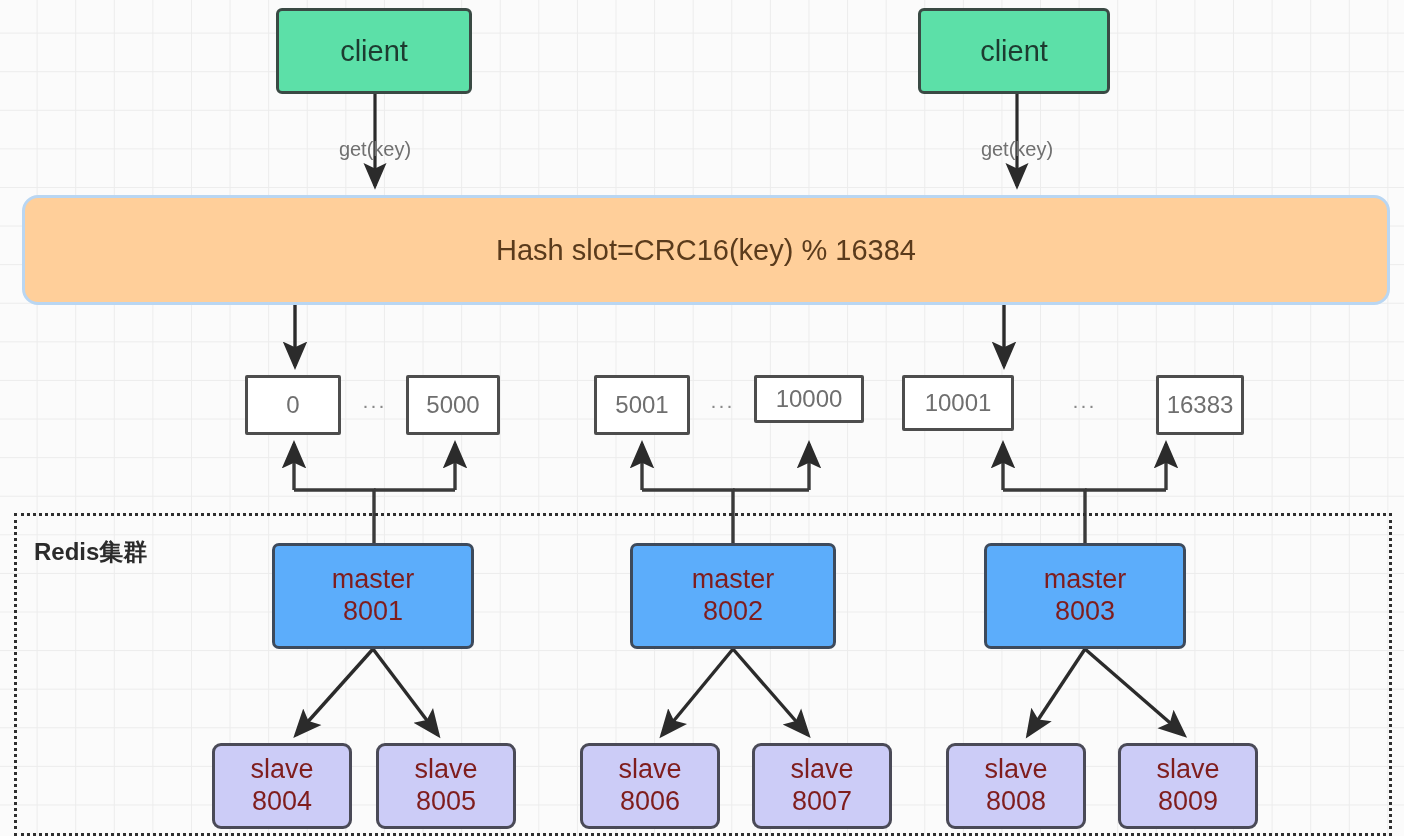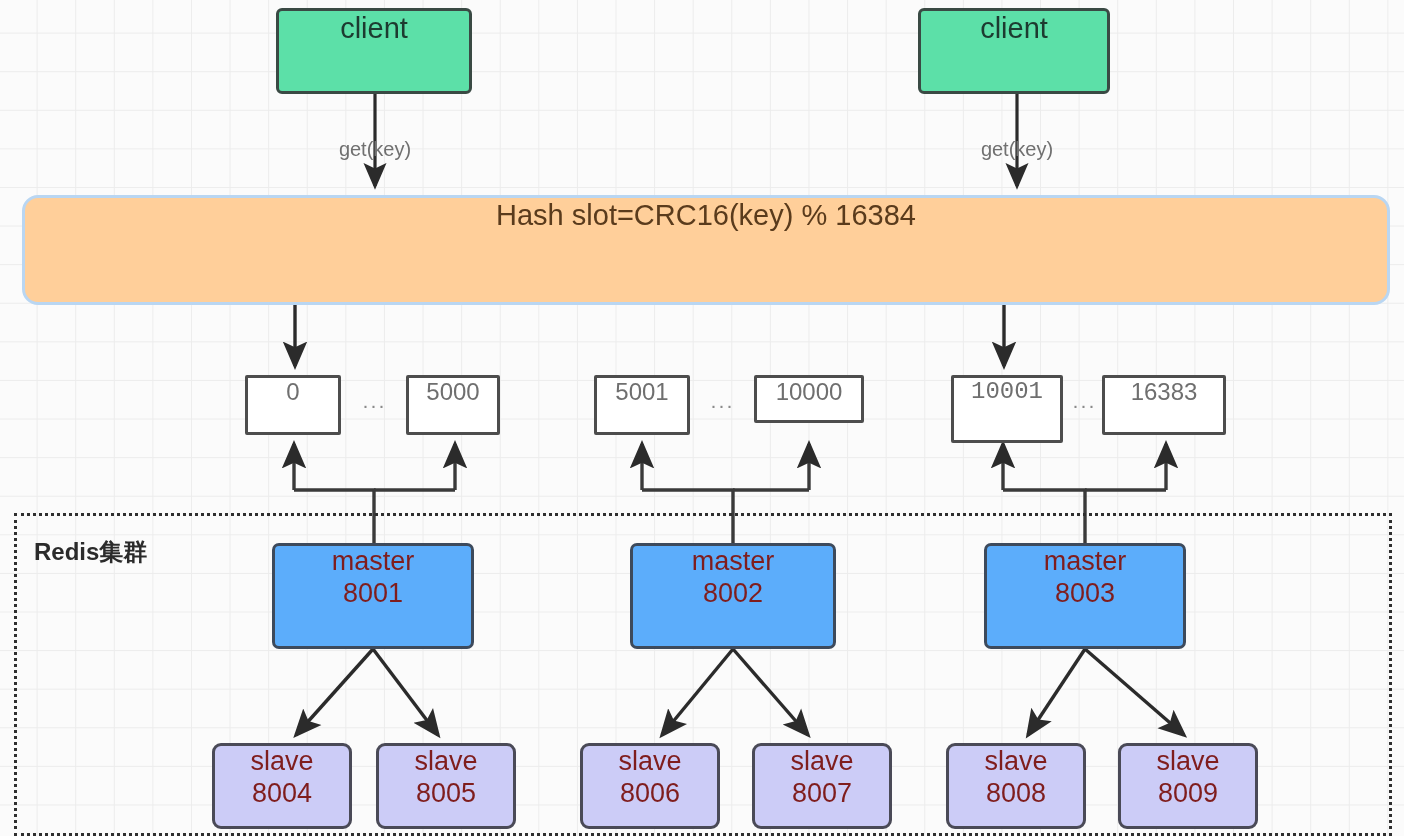--- a/index.html
+++ b/index.html
@@ -24,21 +24,21 @@
     position: absolute;
     left: 0; top: 0;
     width: 1404px;
     height: 836px;
     pointer-events: none;
   }
   .node {
     position: absolute;
     box-sizing: border-box;
     display: flex;
-    align-items: flex-start;
+    align-items: center;
     justify-content: center;
     text-align: center;
     line-height: 1.18;
     white-space: pre-line;
   }
   .client-node {
     background: #5ce0a8;
     border: 3px solid #3a4a44;
     border-radius: 6px;
     color: #1d3b30;
@@ -192,25 +192,25 @@
   </div>
 
   <div class="node slot-node" style="left:594px; top:375px; width:96px; height:60px;">
     <span>5001</span>
   </div>
   <div class="ellipsis-label" style="left:722px; top:405px;">···</div>
   <div class="node slot-node" style="left:754px; top:375px; width:110px; height:48px;">
     <span>10000</span>
   </div>
 
-  <div class="node slot-node" style="left:951px; top:375px; width:112px; height:68px;font-family:Liberation Mono, monospace;">
+  <div class="node slot-node" style="left:902px; top:375px; width:112px; height:56px;">
     <span>10001</span>
   </div>
   <div class="ellipsis-label" style="left:1084px; top:405px;">···</div>
-  <div class="node slot-node" style="left:1102px; top:375px; width:124px; height:60px;">
+  <div class="node slot-node" style="left:1156px; top:375px; width:88px; height:60px;">
     <span>16383</span>
   </div>
 
   <div class="cluster-box" style="left:14px; top:513px; width:1378px; height:323px;"></div>
   <div class="cluster-title" style="left:34px; top:536px;">Redis集群</div>
 
   <div class="node master-node" style="left:272px; top:543px; width:202px; height:106px;">
     <span>master
 8001</span>
   </div>

